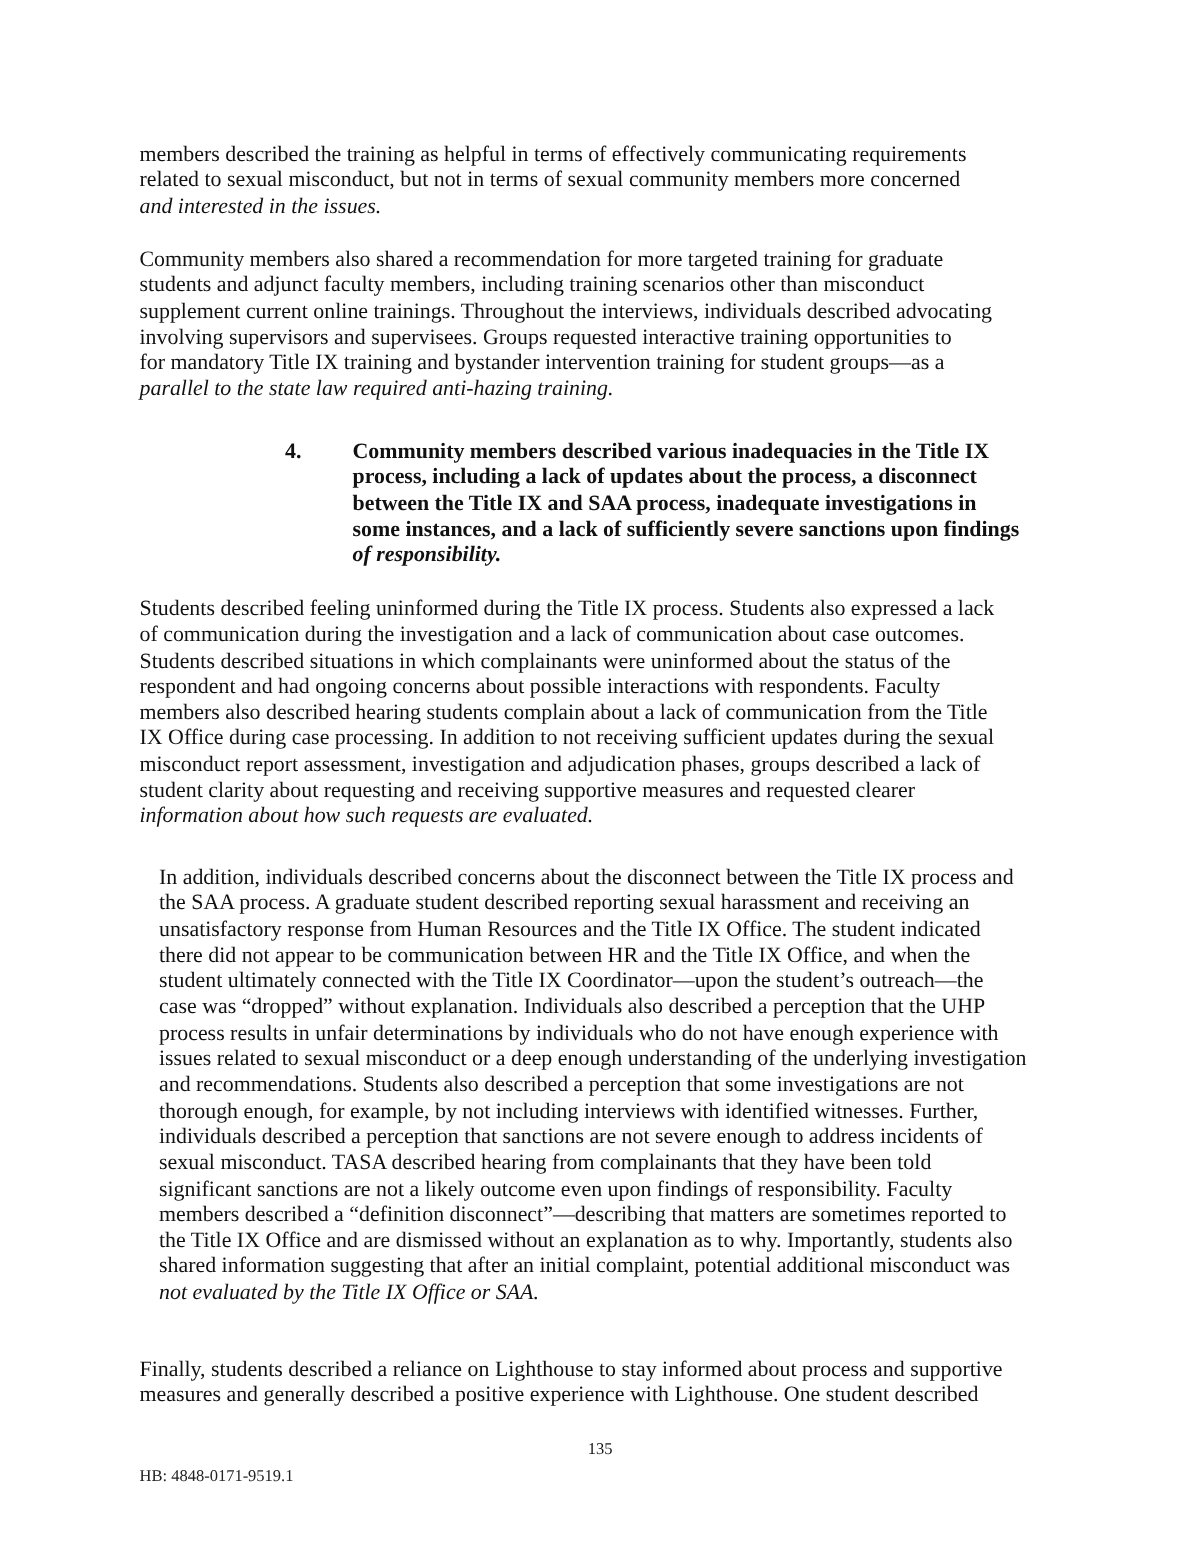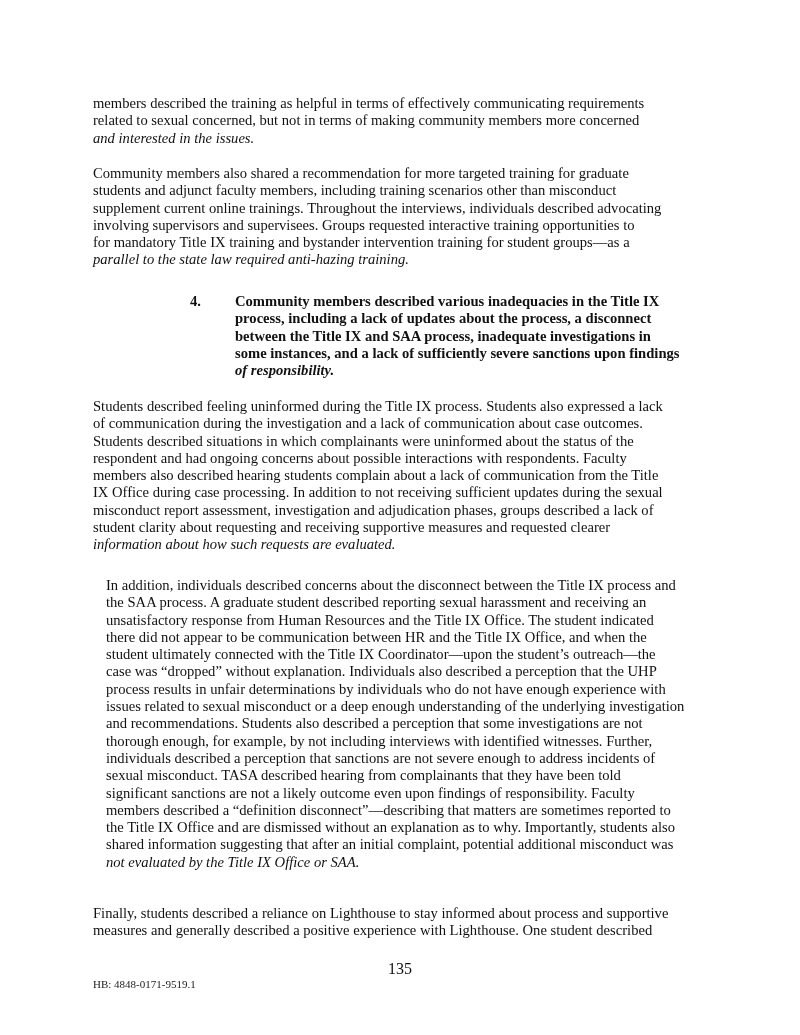--- a/index.html
+++ b/index.html
@@ -8,31 +8,31 @@
   .page { position: absolute; left: 0; top: 0; width: 800px; height: 901px; background: #fff; }
   .para { position: absolute; left: 93px; width: 612px; font-size: 14.6px; }
   .line { display: block; height: 17.3px; line-height: 17.3px; text-align: justify;
           text-align-last: justify; white-space: nowrap; overflow: visible; }
   .line.last { text-align-last: left; font-style: italic; }
   .line::after { content: ""; display: inline-block; width: 100%; height: 0; }
   .line.last::after { display: none; }
   .heading { position: absolute; left: 190px; top: 293px; width: 520px; font-weight: bold; font-size: 14.6px; }
   .heading-num { position: absolute; left: 0; top: 0; }
   .heading-text { position: absolute; left: 45px; width: 470px; }
-  .page-number { position: absolute; top: 960px; left: 0; width: 800px; text-align: center; font-size: 16px; }
+  .page-number { position: absolute; top: 960px; left: 0; width: 800px; text-align: center; font-size: 11px; }
   .doc-id { position: absolute; top: 978px; left: 93px; font-size: 11px; color: #222; text-align: right; }
 </style>
 </head>
 <body>
 
 <div class="page">
 
   <div class="para" style="top:95px;">
     <span class="line">members described the training as helpful in terms of effectively communicating requirements</span>
-    <span class="line">related to sexual concerned, but not in terms of making community members more concerned</span>
+    <span class="line">related to sexual misconduct, but not in terms of sexual community members more concerned</span>
     <span class="line last">and interested in the issues.</span>
   </div>
 
   <div class="para" style="top:165px;">
     <span class="line">Community members also shared a recommendation for more targeted training for graduate</span>
     <span class="line">students and adjunct faculty members, including training scenarios other than misconduct</span>
     <span class="line">supplement current online trainings. Throughout the interviews, individuals described advocating</span>
     <span class="line">involving supervisors and supervisees. Groups requested interactive training opportunities to</span>
     <span class="line">for mandatory Title IX training and bystander intervention training for student groups—as a</span>
     <span class="line last">parallel to the state law required anti-hazing training.</span>

